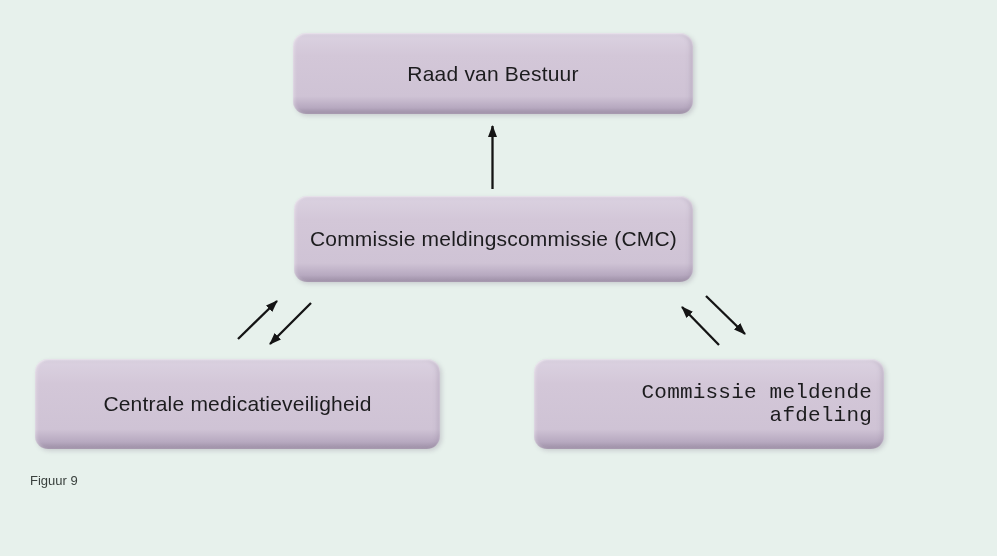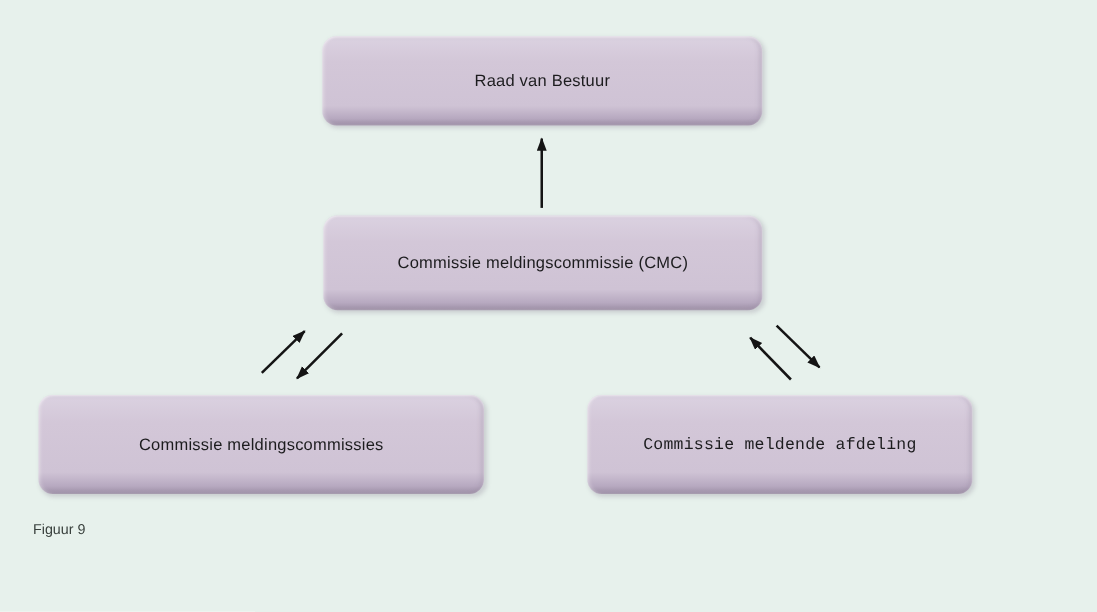--- a/index.html
+++ b/index.html
@@ -49,21 +49,21 @@
       #cfc3d5 78%,
       #b7a9c0 92%,
       var(--node-rim,#9d8fa6) 100%);
     box-shadow:
       inset 0 1px 2px rgba(255,255,255,0.55),
       inset -3px 0 4px rgba(150,135,160,0.30),
       inset 2px 0 3px rgba(255,255,255,0.25),
       2px 2px 4px rgba(120,108,132,0.25);
   }
   .node-label{
-    font-size:15px;
+    font-size:21px;
     color:var(--node-text,#1c1c1e);
     letter-spacing:0.2px;
     text-align:right;
     padding:0 12px;
   }
   #node-raad{left:293px;top:33px;width:400px;height:81px;}
   #node-cmc{left:294px;top:196px;width:399px;height:86px;}
   #node-medicatie{left:35px;top:359px;width:405px;height:90px;}
   #node-meldende{left:534px;top:359px;width:350px;height:90px;font-family:Liberation Mono, monospace;}
   .fig-label{
@@ -101,21 +101,21 @@
 
   <div class="node" id="node-raad">
     <span class="node-label">Raad van Bestuur</span>
   </div>
 
   <div class="node" id="node-cmc">
     <span class="node-label">Commissie meldingscommissie (CMC)</span>
   </div>
 
   <div class="node" id="node-medicatie">
-    <span class="node-label">Commissie meldingscommissies</span>
+    <span class="node-label">Centrale medicatieveiligheid</span>
   </div>
 
   <div class="node" id="node-meldende">
     <span class="node-label">Commissie meldende afdeling</span>
   </div>
 
   <div class="fig-label">Figuur 9</div>
 
 </div>
 

